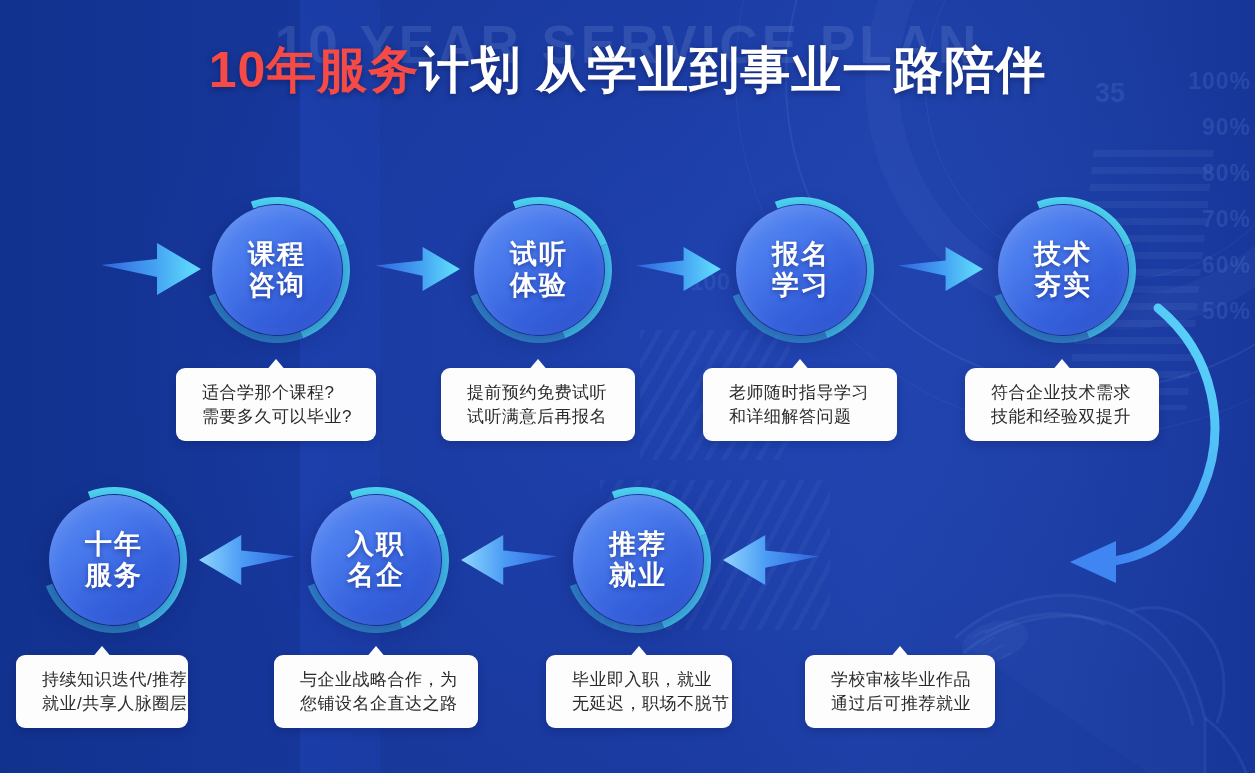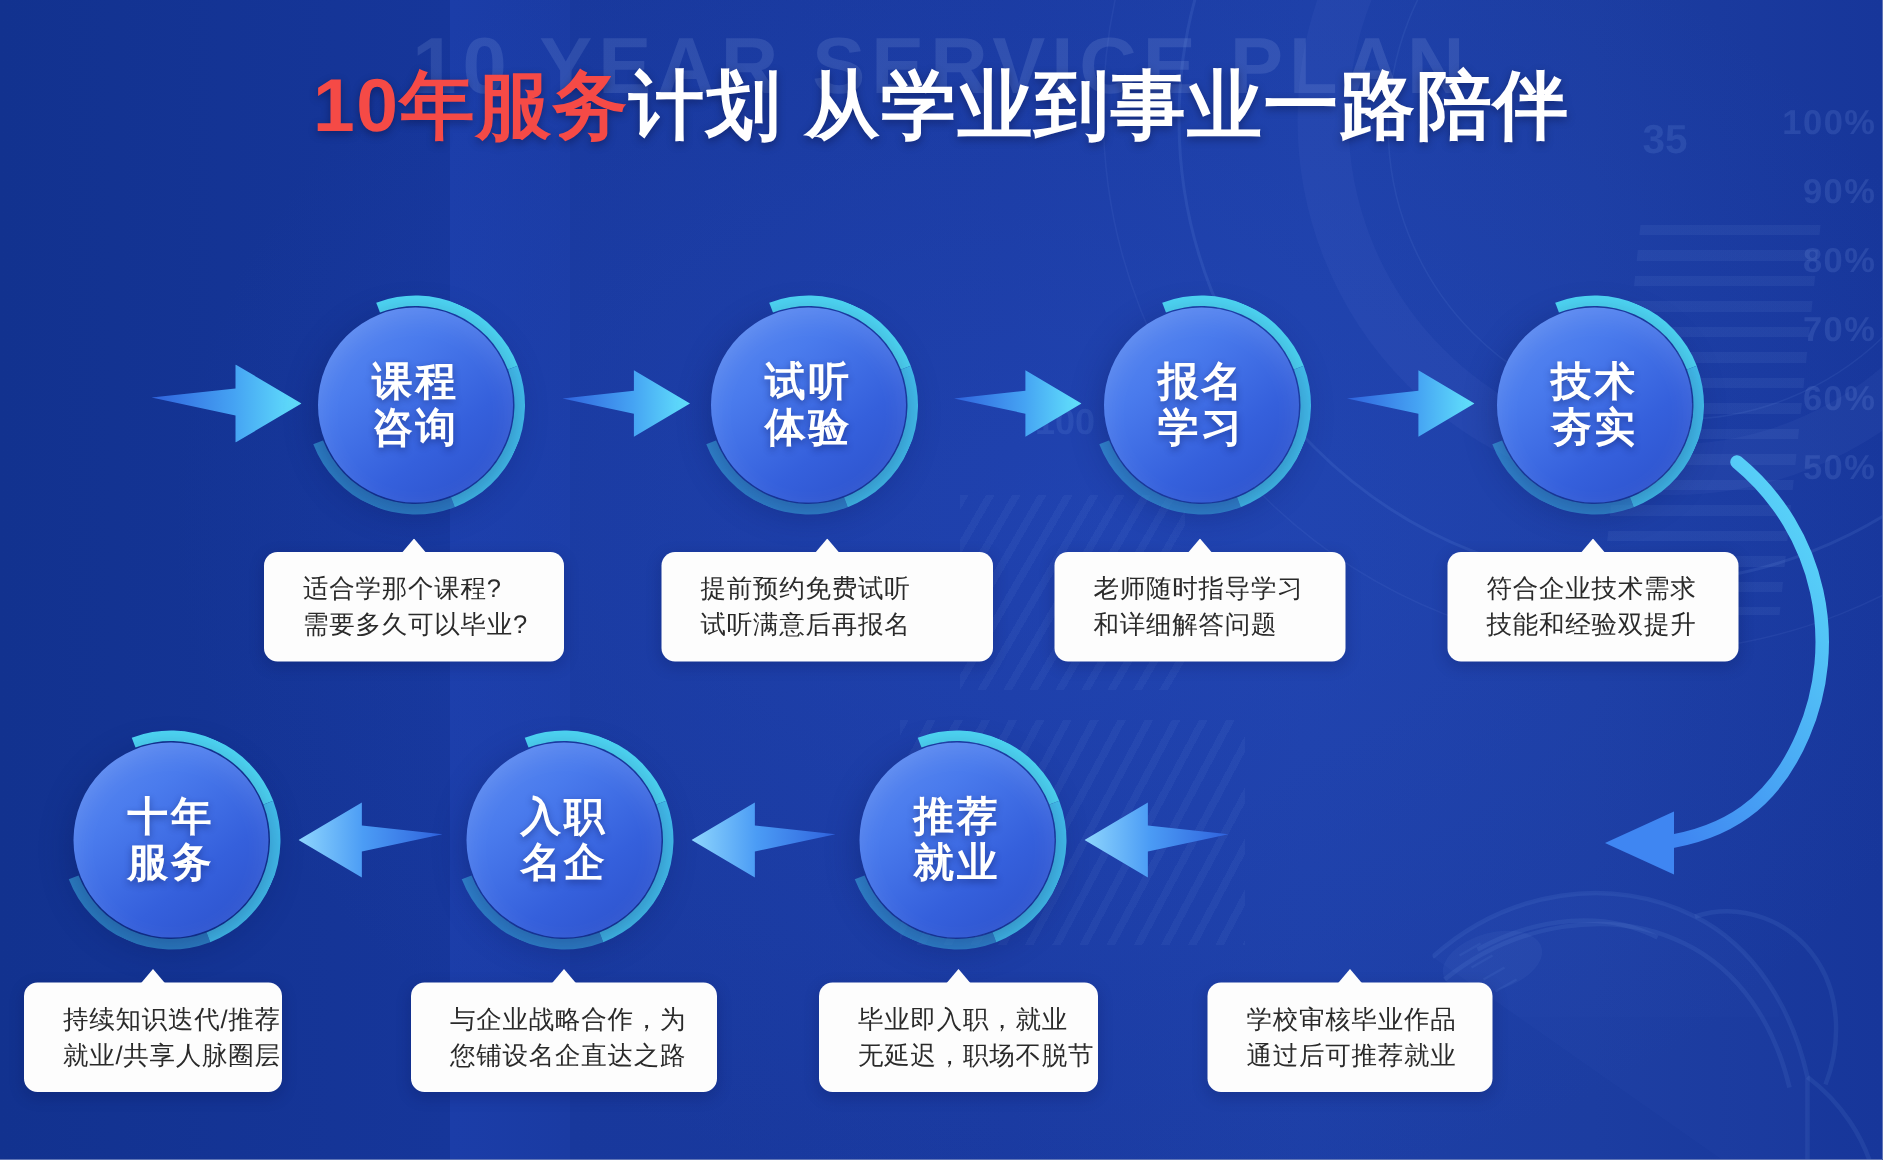--- a/index.html
+++ b/index.html
@@ -399,31 +399,31 @@
       <span class="ln">就业</span>
     </div>
   </div>
 
 
   <div class="callout" style="left:176px; top:368px; width:200px;">
     <span class="cl">适合学那个课程?</span>
     <span class="cl">需要多久可以毕业?</span>
   </div>
 
-  <div class="callout" style="left:441px; top:368px; width:221px;">
+  <div class="callout" style="left:441px; top:368px; width:194px;">
     <span class="cl">提前预约免费试听</span>
     <span class="cl">试听满意后再报名</span>
   </div>
 
   <div class="callout" style="left:703px; top:368px; width:194px;">
     <span class="cl">老师随时指导学习</span>
     <span class="cl">和详细解答问题</span>
   </div>
 
-  <div class="callout" style="left:965px; top:368px; width:194px;">
+  <div class="callout" style="left:965px; top:368px; width:194px;border-radius:11px;">
     <span class="cl">符合企业技术需求</span>
     <span class="cl">技能和经验双提升</span>
   </div>
 
   <div class="callout" style="left:16px; top:655px; width:172px;">
     <span class="cl">持续知识迭代/推荐</span>
     <span class="cl">就业/共享人脉圈层</span>
   </div>
 
   <div class="callout" style="left:274px; top:655px; width:204px;">

